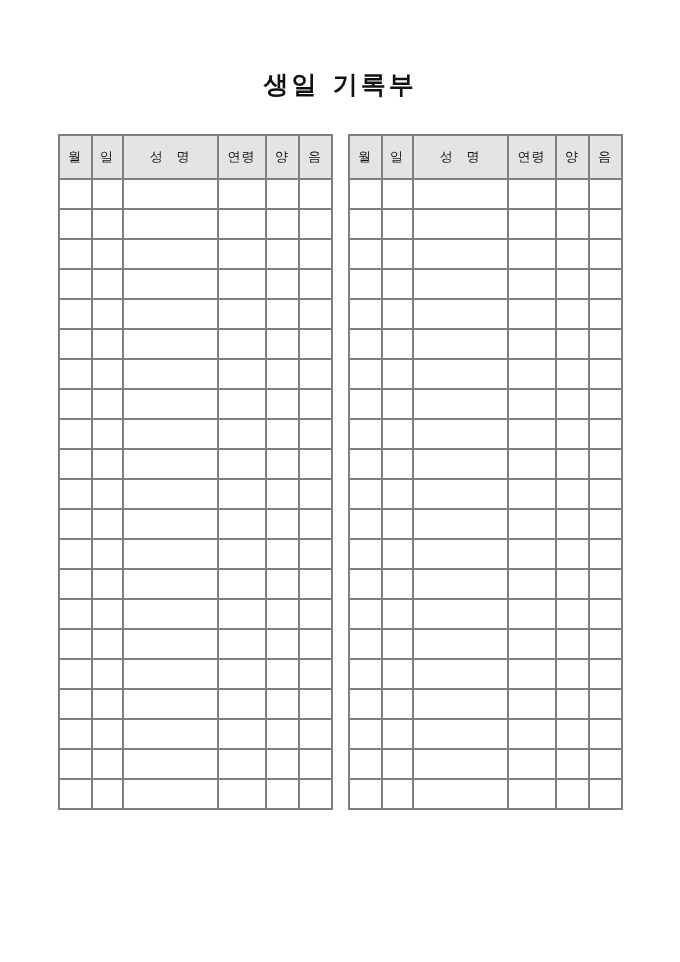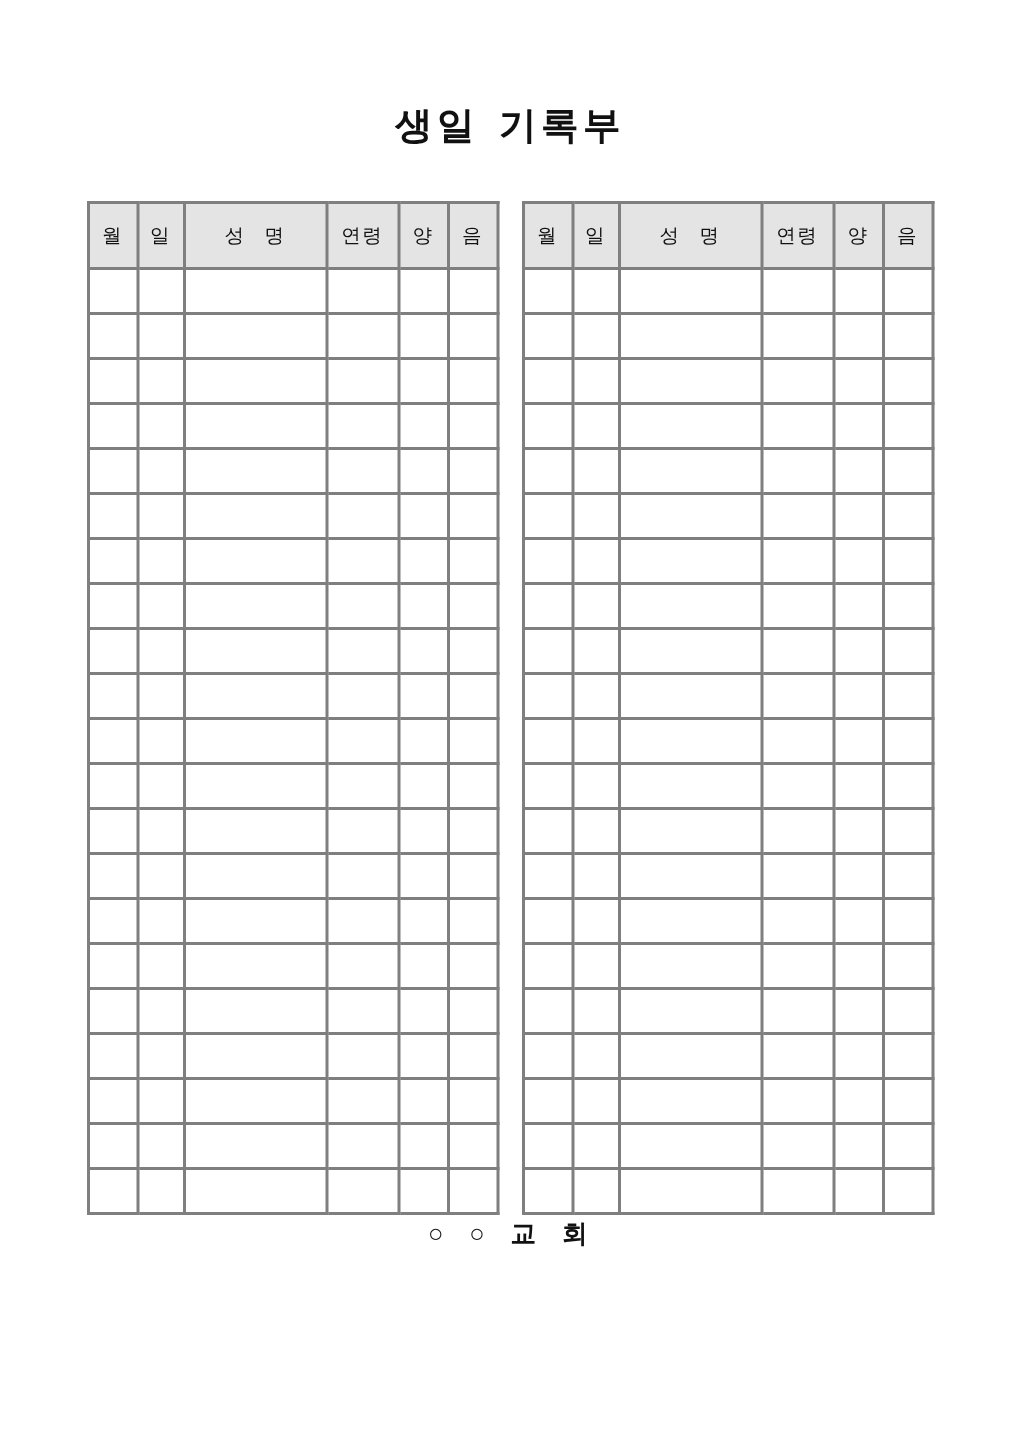--- a/index.html
+++ b/index.html
@@ -461,15 +461,14 @@
             <td></td>
             <td></td>
             <td></td>
             <td></td>
           </tr>
         </tbody>
     </table>
 
   </div>
 
-  <div class="footer">○ ○ 교 회</div>
 
 </div>
 
 </body></html>

